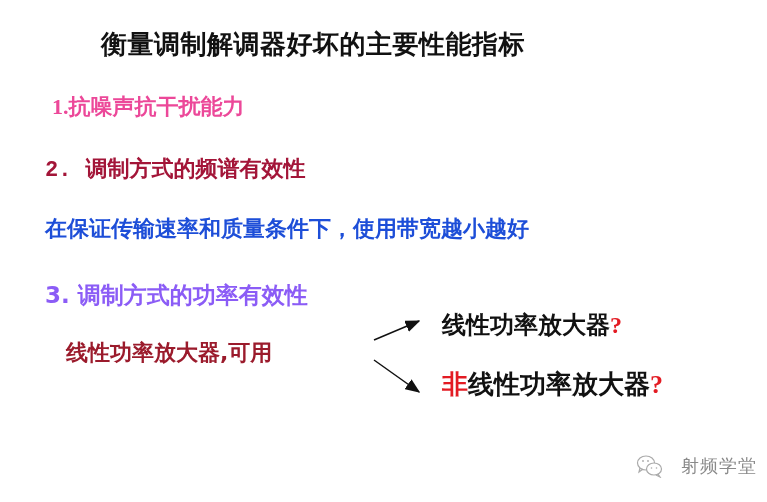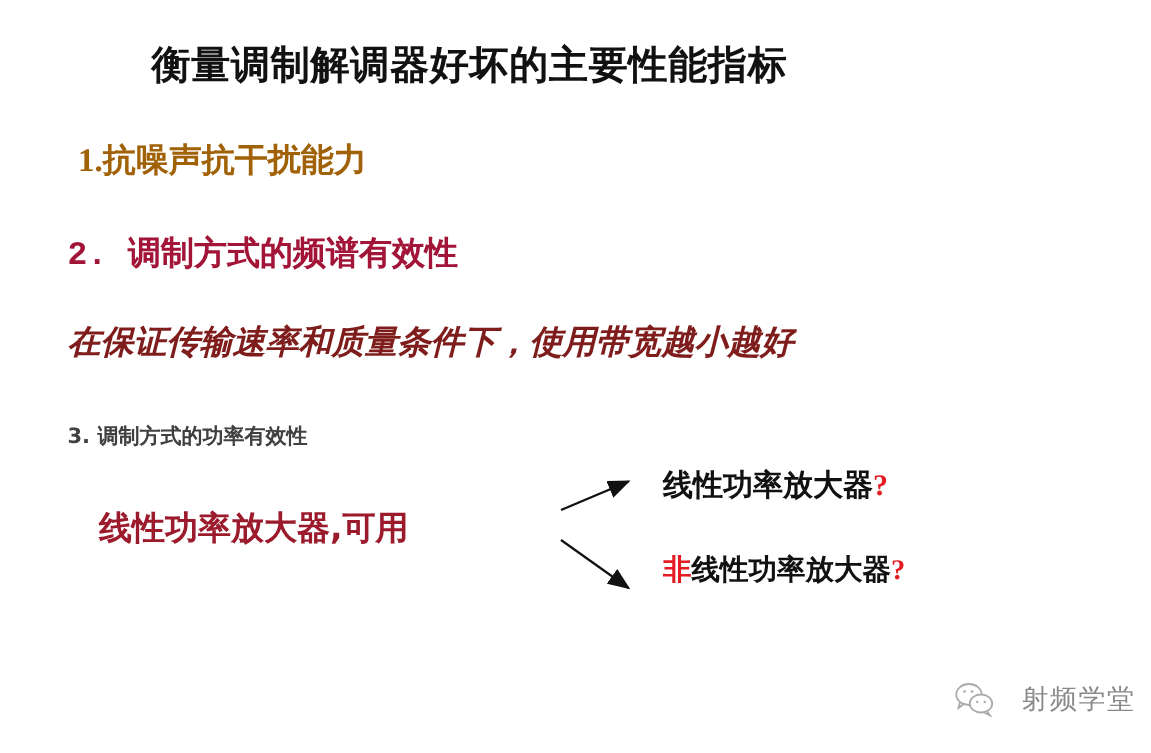--- a/index.html
+++ b/index.html
@@ -1,28 +1,28 @@
 <!DOCTYPE html>
 <html><head>
 <meta charset="utf-8">
 <style>
   html, body { margin: 0; padding: 0; background: #ffffff; }
   body { width: 767px; height: 502px; position: relative; overflow: hidden;
          font-family: "DejaVu Sans", "Liberation Sans", sans-serif; }
   .t { position: absolute; white-space: nowrap; font-weight: bold; line-height: 1; }
   .title { left: 101px; top: 31px; font-size: 26px; color: #111; letter-spacing: 0.5px; }
-  .item1 { left: 52px; top: 96px; font-size: 22px; color: #a16207; }
+  .item1 { left: 52px; top: 96px; font-size: 22px; color: #ec4899; }
   .item1 .num { font-family: "Liberation Serif", "DejaVu Serif", serif; }
   .item2 { left: 45px; top: 160px; font-size: 22px; color: #a31538; font-family: Liberation Mono, monospace; }
   .item2 .num { margin-right: 14px; }
-  .desc { left: 45px; top: 218px; font-size: 22px; color: #7f1d1d; font-style: italic; }
-  .item3 { left: 45px; top: 284px; font-size: 14px; color: #404040; }
+  .desc { left: 45px; top: 218px; font-size: 22px; color: #1d4ed8; }
+  .item3 { left: 45px; top: 284px; font-size: 23px; color: #8b5cf6; }
   .amp { left: 66px; top: 342px; font-size: 22px; color: #9b1b2c; }
-  .opt1 { left: 442px; top: 313px; font-size: 20px; color: #111; text-align: right; }
-  .opt2 { left: 442px; top: 371px; font-size: 19px; color: #111; }
+  .opt1 { left: 442px; top: 313px; font-size: 24px; color: #111; text-align: right; }
+  .opt2 { left: 442px; top: 371px; font-size: 26px; color: #111; }
   .red { color: #e31b23; }
   .q { font-family: "Liberation Serif", "DejaVu Serif", serif; color: #e31b23; }
   svg.arrows { position: absolute; left: 0; top: 0; }
   .wm { position: absolute; left: 636px; top: 454px; display: flex; align-items: center; gap: 6px; }
   .wm-text { font-size: 18px; color: #8a8a8a; font-weight: normal; letter-spacing: 1px; margin-left: 11px; }
 </style>
 </head>
 <body>
 
 <div class="t title">衡量调制解调器好坏的主要性能指标</div>

